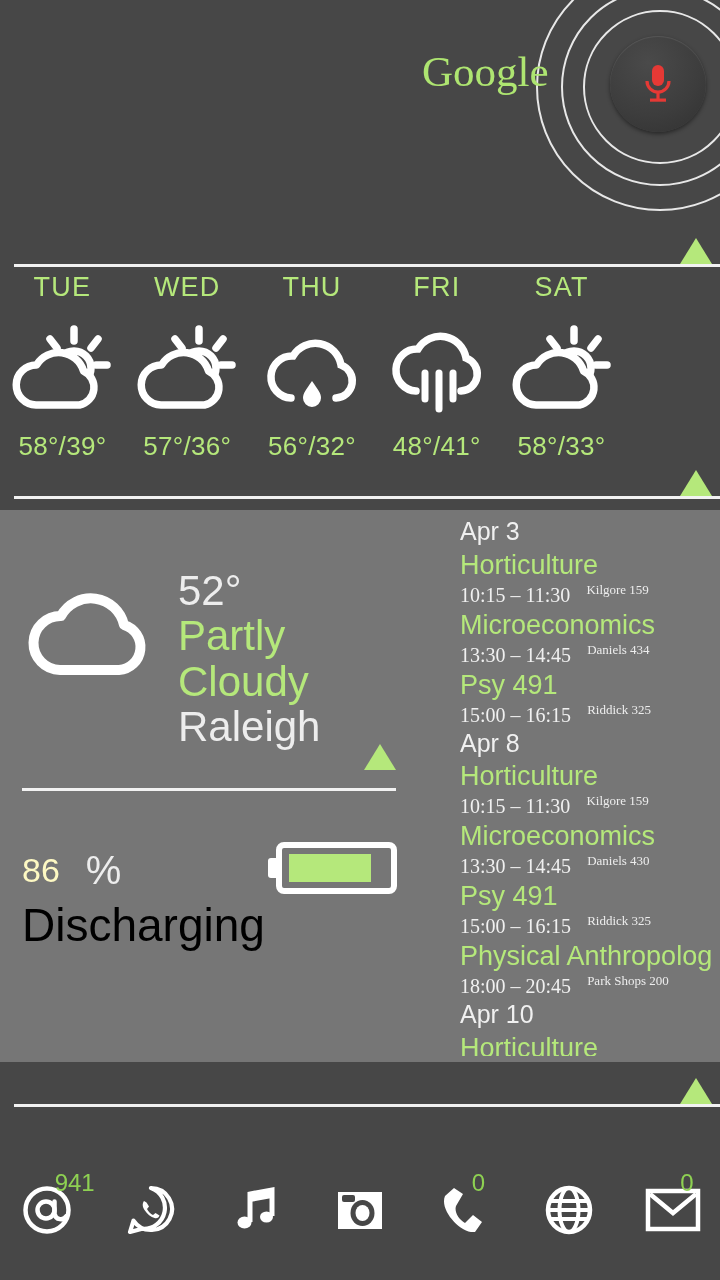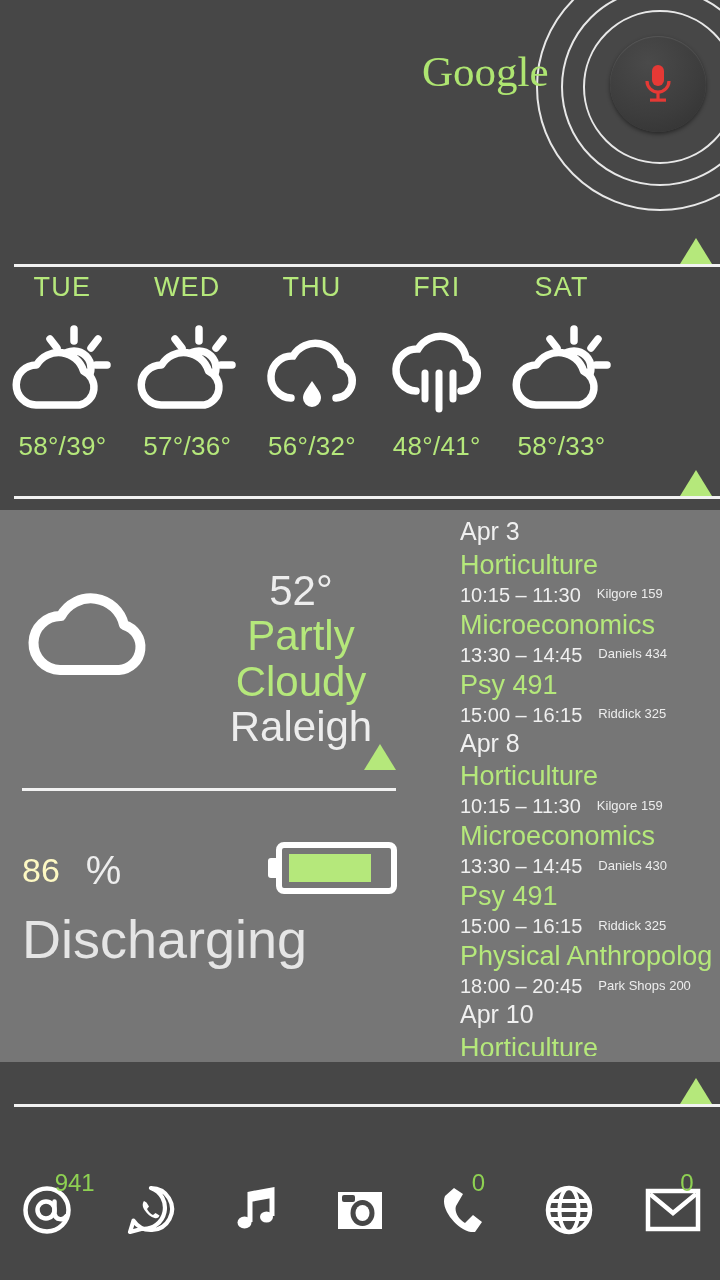--- a/index.html
+++ b/index.html
@@ -156,21 +156,21 @@
   
   .cur-weather {
     position: absolute;
     left: 14px;
     top: 58px;
     width: 410px;
     display: flex;
     align-items: flex-start;
   }
   .cur-icon { width: 150px; flex: none; padding-top: 10px; padding-left: 8px; }
-  .cur-text { padding-left: 6px; text-align: center; }
+  .cur-text { padding-left: 6px; }
   .cur-temp {
     font-size: 42px;
     color: #ededed;
     font-weight: 300;
     line-height: 1.08;
   }
   .cur-cond {
     font-size: 42px;
     color: #b5e87b;
     font-weight: 300;
@@ -205,23 +205,22 @@
     color: #ededed;
     font-weight: 300;
     margin-left: 26px;
     line-height: 1;
   }
   .bat-icon {
     margin-left: auto;
     margin-right: 22px;
   }
   .bat-status {
-    margin-top: 10px;
-    font-size: 54px;
-    color: #e5e5e5;
+    font-size: 46px;
+    color: #000000;
     font-weight: 300;
     line-height: 1.1;
   }
 
   
   .agenda {
     position: absolute;
     left: 460px;
     top: 516px;
     width: 252px;
@@ -237,23 +236,24 @@
   }
   .ag-title {
     font-size: 27px;
     color: #b5e87b;
     font-weight: 400;
     line-height: 1.26;
     white-space: nowrap;
   }
   .ag-detail {
     display: flex;
-    align-items: center;
+    align-items: flex-start;
     line-height: 1.30;
     white-space: nowrap;
+    font-family: Liberation Serif, serif;
   }
   .ag-time {
     font-size: 20px;
     color: #f0f0f0;
     font-weight: 400;
   }
   .ag-loc {
     font-size: 13px;
     color: #ededed;
     font-weight: 400;

